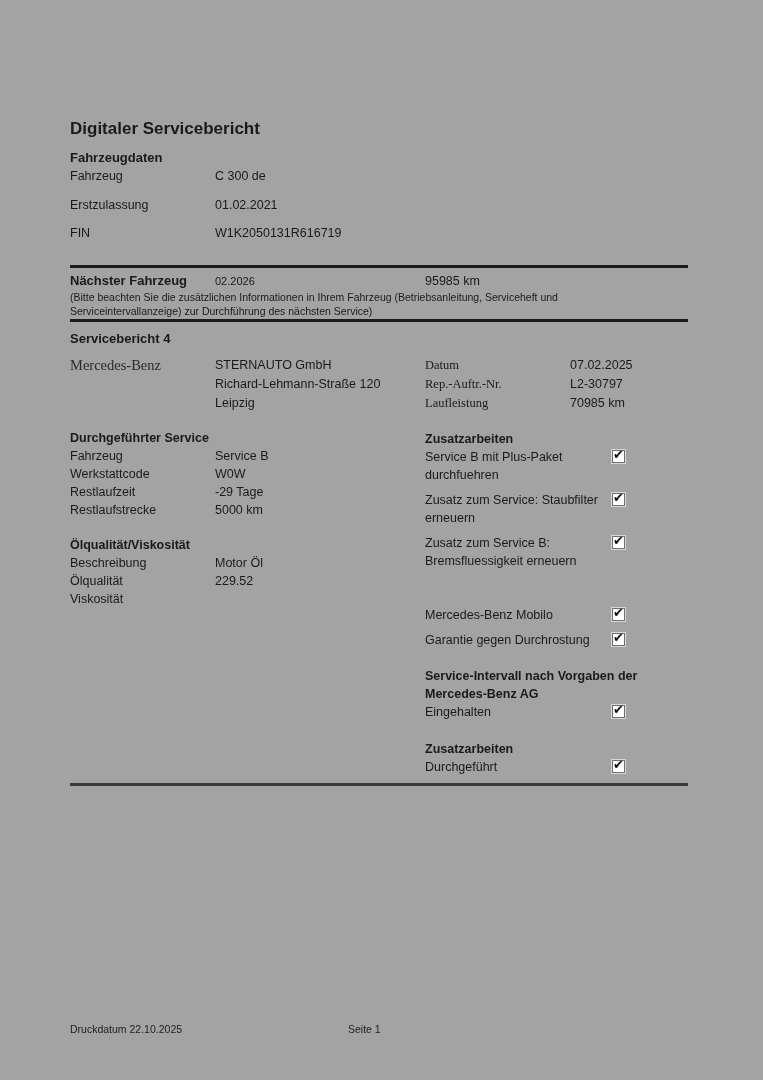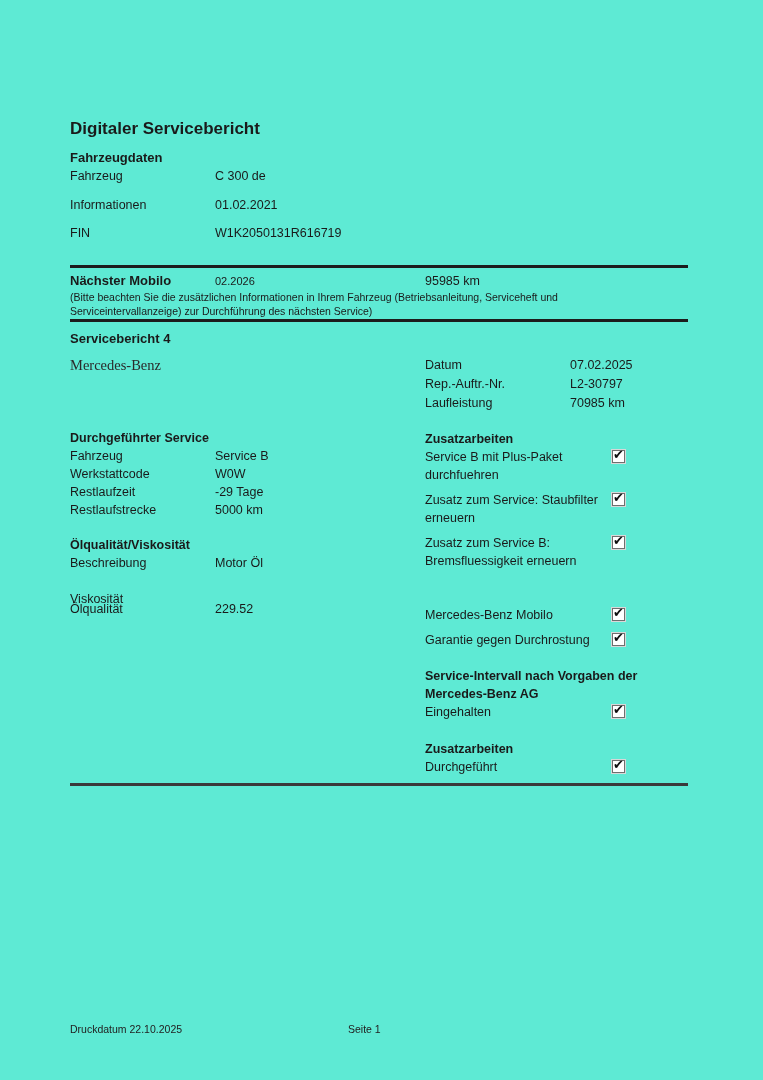--- a/index.html
+++ b/index.html
@@ -1,19 +1,19 @@
 <!DOCTYPE html>
 <html><head>
 <meta charset="utf-8">
 <style>
   html,body{margin:0;padding:0;background:#e9e9e9;}
   .page{
     position:relative;
     width:763px;height:1080px;
-    background:#5eead4;
+    background:#a3a3a3;
     font-family:"Liberation Sans","DejaVu Sans",sans-serif;
     color:#1a1a1a;
     overflow:hidden;
     box-sizing:border-box;
   }
   .abs{position:absolute;left:70px;}
   .title{font-size:17px;font-weight:bold;line-height:20px;margin:0;}
   .h{font-size:13px;font-weight:bold;line-height:16px;}
   .row{position:absolute;left:70px;display:flex;font-size:12.5px;line-height:15px;}
   .row .lbl{width:145px;flex:0 0 145px;}
@@ -21,21 +21,21 @@
   .bar{position:absolute;left:70px;width:618px;height:3px;background:#1c1c1c;}
   .bar.light{background:#3a3a3a;}
   .ns-row{position:absolute;left:70px;display:flex;line-height:16px;}
   .ns-row .ns-lbl{width:145px;flex:0 0 145px;font-size:13px;font-weight:bold;}
   .ns-row .ns-date{width:210px;flex:0 0 210px;font-size:11px;}
   .ns-row .ns-km{font-size:12.5px;}
   .note{position:absolute;left:70px;top:291px;width:570px;font-size:10.5px;line-height:13.5px;}
   .brand{position:absolute;left:70px;top:356px;font-family:"Liberation Serif","DejaVu Serif",serif;font-size:14.5px;color:#2b2b2b;line-height:19px;}
   .addr{position:absolute;left:215px;top:356px;font-size:12.5px;line-height:19px;}
   .meta-row{position:absolute;left:425px;display:flex;font-size:12.5px;line-height:19px;}
-  .meta-row .lbl{width:145px;flex:0 0 145px;}
+  .meta-row .lbl{width:145px;flex:0 0 145px;font-family:Liberation Serif, serif;}
   .chk-head{position:absolute;left:425px;width:252px;font-size:12.5px;font-weight:bold;line-height:18px;}
   .chk-item{position:absolute;left:425px;width:205px;font-size:12.5px;line-height:18px;}
   .chk-label{display:block;width:187px;}
   .checkbox{
     position:absolute;left:187px;top:2px;
     width:13px;height:13px;
     background:#fff;
     border:1px solid #6f6f6f;
     box-shadow:0 0 0 1px #d8d8d8;
     box-sizing:border-box;
@@ -55,43 +55,48 @@
 
   <h1 class="abs title" style="top:119px">Digitaler Servicebericht</h1>
 
   <div class="abs h" style="top:150px">Fahrzeugdaten</div>
 
   <div class="row" style="top:169px">
     <span class="lbl">Fahrzeug</span>
     <span class="val">C 300 de</span>
   </div>
   <div class="row" style="top:198px">
-    <span class="lbl">Informationen</span>
+    <span class="lbl">Erstzulassung</span>
     <span class="val">01.02.2021</span>
   </div>
   <div class="row" style="top:226px">
     <span class="lbl">FIN</span>
     <span class="val">W1K2050131R616719</span>
   </div>
 
   <div class="bar" style="top:265px"></div>
 
   <div class="ns-row" style="top:273px">
-    <span class="ns-lbl">Nächster Mobilo</span>
+    <span class="ns-lbl">Nächster Fahrzeug</span>
     <span class="ns-date">02.2026</span>
     <span class="ns-km">95985 km</span>
   </div>
   <div class="note">(Bitte beachten Sie die zusätzlichen Informationen in Ihrem Fahrzeug (Betriebsanleitung, Serviceheft und Serviceintervallanzeige) zur Durchführung des nächsten Service)</div>
 
   <div class="bar" style="top:319px"></div>
 
   <div class="abs h" style="top:331px">Servicebericht 4</div>
 
   <div class="brand">Mercedes-Benz</div>
 
+  <div class="addr">
+    <div>STERNAUTO GmbH</div>
+    <div>Richard-Lehmann-Straße 120</div>
+    <div>Leipzig</div>
+  </div>
 
   <div class="meta-row" style="top:356px">
     <span class="lbl">Datum</span>
     <span class="val">07.02.2025</span>
   </div>
   <div class="meta-row" style="top:375px">
     <span class="lbl">Rep.-Auftr.-Nr.</span>
     <span class="val">L2-30797</span>
   </div>
   <div class="meta-row" style="top:394px">
@@ -117,21 +122,21 @@
     <span class="lbl">Restlaufstrecke</span>
     <span class="val">5000 km</span>
   </div>
 
   <div class="abs h" style="top:537px;font-size:12.5px">Ölqualität/Viskosität</div>
 
   <div class="row" style="top:556px">
     <span class="lbl">Beschreibung</span>
     <span class="val">Motor Öl</span>
   </div>
-  <div class="row" style="top:602px">
+  <div class="row" style="top:574px">
     <span class="lbl">Ölqualität</span>
     <span class="val">229.52</span>
   </div>
   <div class="row" style="top:592px">
     <span class="lbl">Viskosität</span>
     <span class="val"></span>
   </div>
 
   <div class="chk-head" style="top:430px">Zusatzarbeiten</div>
 

